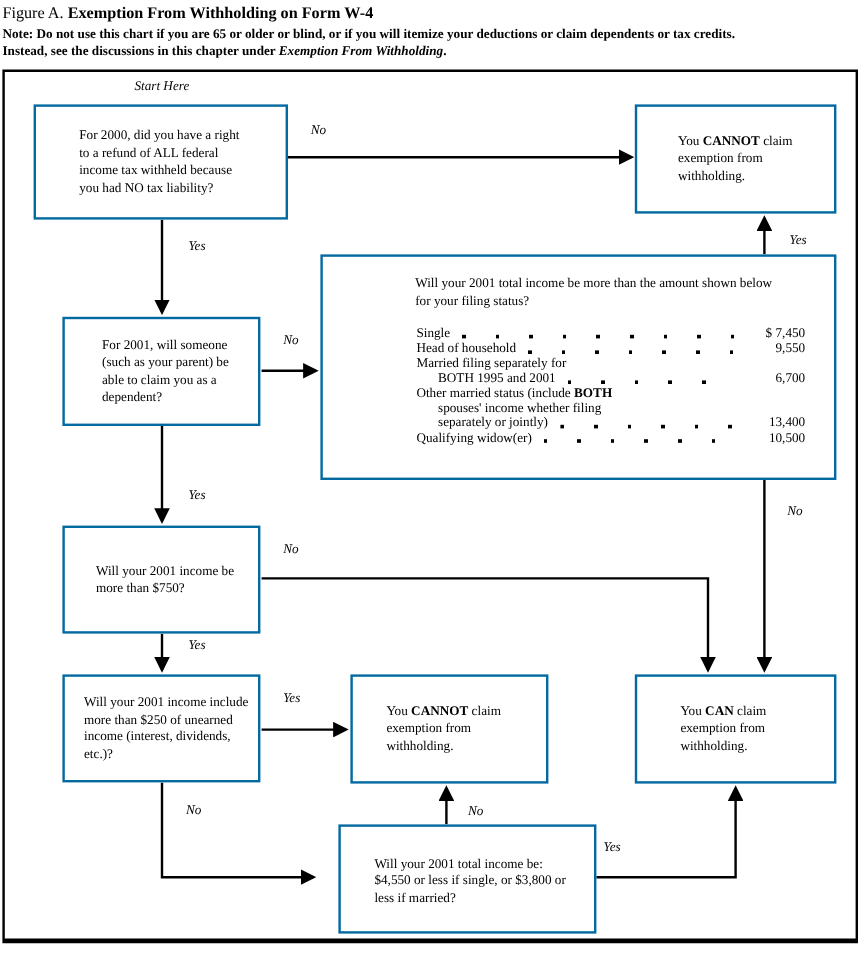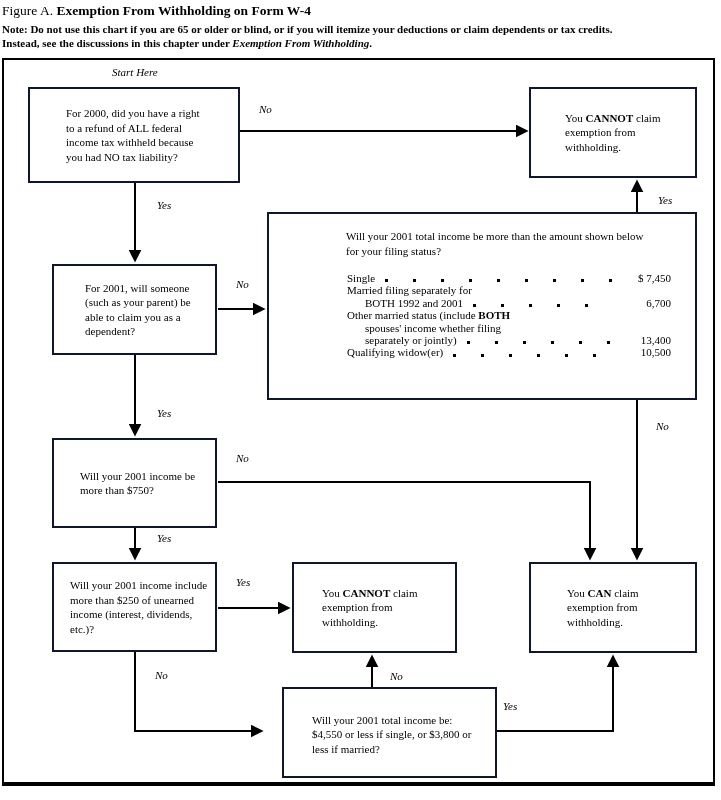--- a/index.html
+++ b/index.html
@@ -8,21 +8,21 @@
     position:relative; width:721px; height:800px; background:#fff;
     font-family:Liberation Serif, serif; color:#000; overflow:hidden;
   }
   .fig-title { position:absolute; left:2px; top:3px; font-size:13.5px; white-space:nowrap; }
   .fig-title b { font-weight:bold; }
   .note { position:absolute; left:2px; top:23px; font-size:11px; font-weight:bold; line-height:13.5px; white-space:nowrap; }
   .note i { font-style:italic; }
   .frame { position:absolute; left:2px; top:58px; width:713px; height:728px; border:2px solid #000; border-bottom-width:4px; }
   .connectors { position:absolute; left:0; top:0; width:721px; height:800px; }
   .fbox {
-    position:absolute; border:2px solid #0f172a; background:#fff;
+    position:absolute; border:2px solid #0369a1; background:#fff;
     font-size:11px; line-height:14.5px; display:flex; align-items:center;
   }
   .fbox b { font-weight:bold; }
   .lbl { position:absolute; font-size:11px; font-style:italic; white-space:nowrap; }
   
   .filing { display:block; padding-top:15px; }
   .filing-head { margin-left:77px; width:305px; }
   .filing-rows { margin:14px 24px 0 30px; font-size:11px; line-height:12.4px; }
   .frow { display:flex; align-items:baseline;margin-left:48px; }
   .frow .ind { padding-left:18px; }
@@ -91,24 +91,29 @@
 
   <div class="fbox filing" style="left:267px; top:212px; width:430px; height:188px;">
     <div class="filing-head">Will your 2001 total income be more than the amount shown below for your filing status?</div>
     <div class="filing-rows">
       <div class="frow">
         <span>Single</span>
         <span class="leader"></span>
         <span class="amt">$ 7,450</span>
       </div>
       <div class="frow">
+        <span>Head of household</span>
+        <span class="leader"></span>
+        <span class="amt">9,550</span>
+      </div>
+      <div class="frow">
         <span>Married filing separately for</span>
       </div>
       <div class="frow">
-        <span class="ind">BOTH 1992 and 2001</span>
+        <span class="ind">BOTH 1995 and 2001</span>
         <span class="leader"></span>
         <span class="amt">6,700</span>
       </div>
       <div class="frow">
         <span><span>Other married status (include </span><b>BOTH</b></span>
       </div>
       <div class="frow">
         <span class="ind">spouses' income whether filing</span>
       </div>
       <div class="frow">

